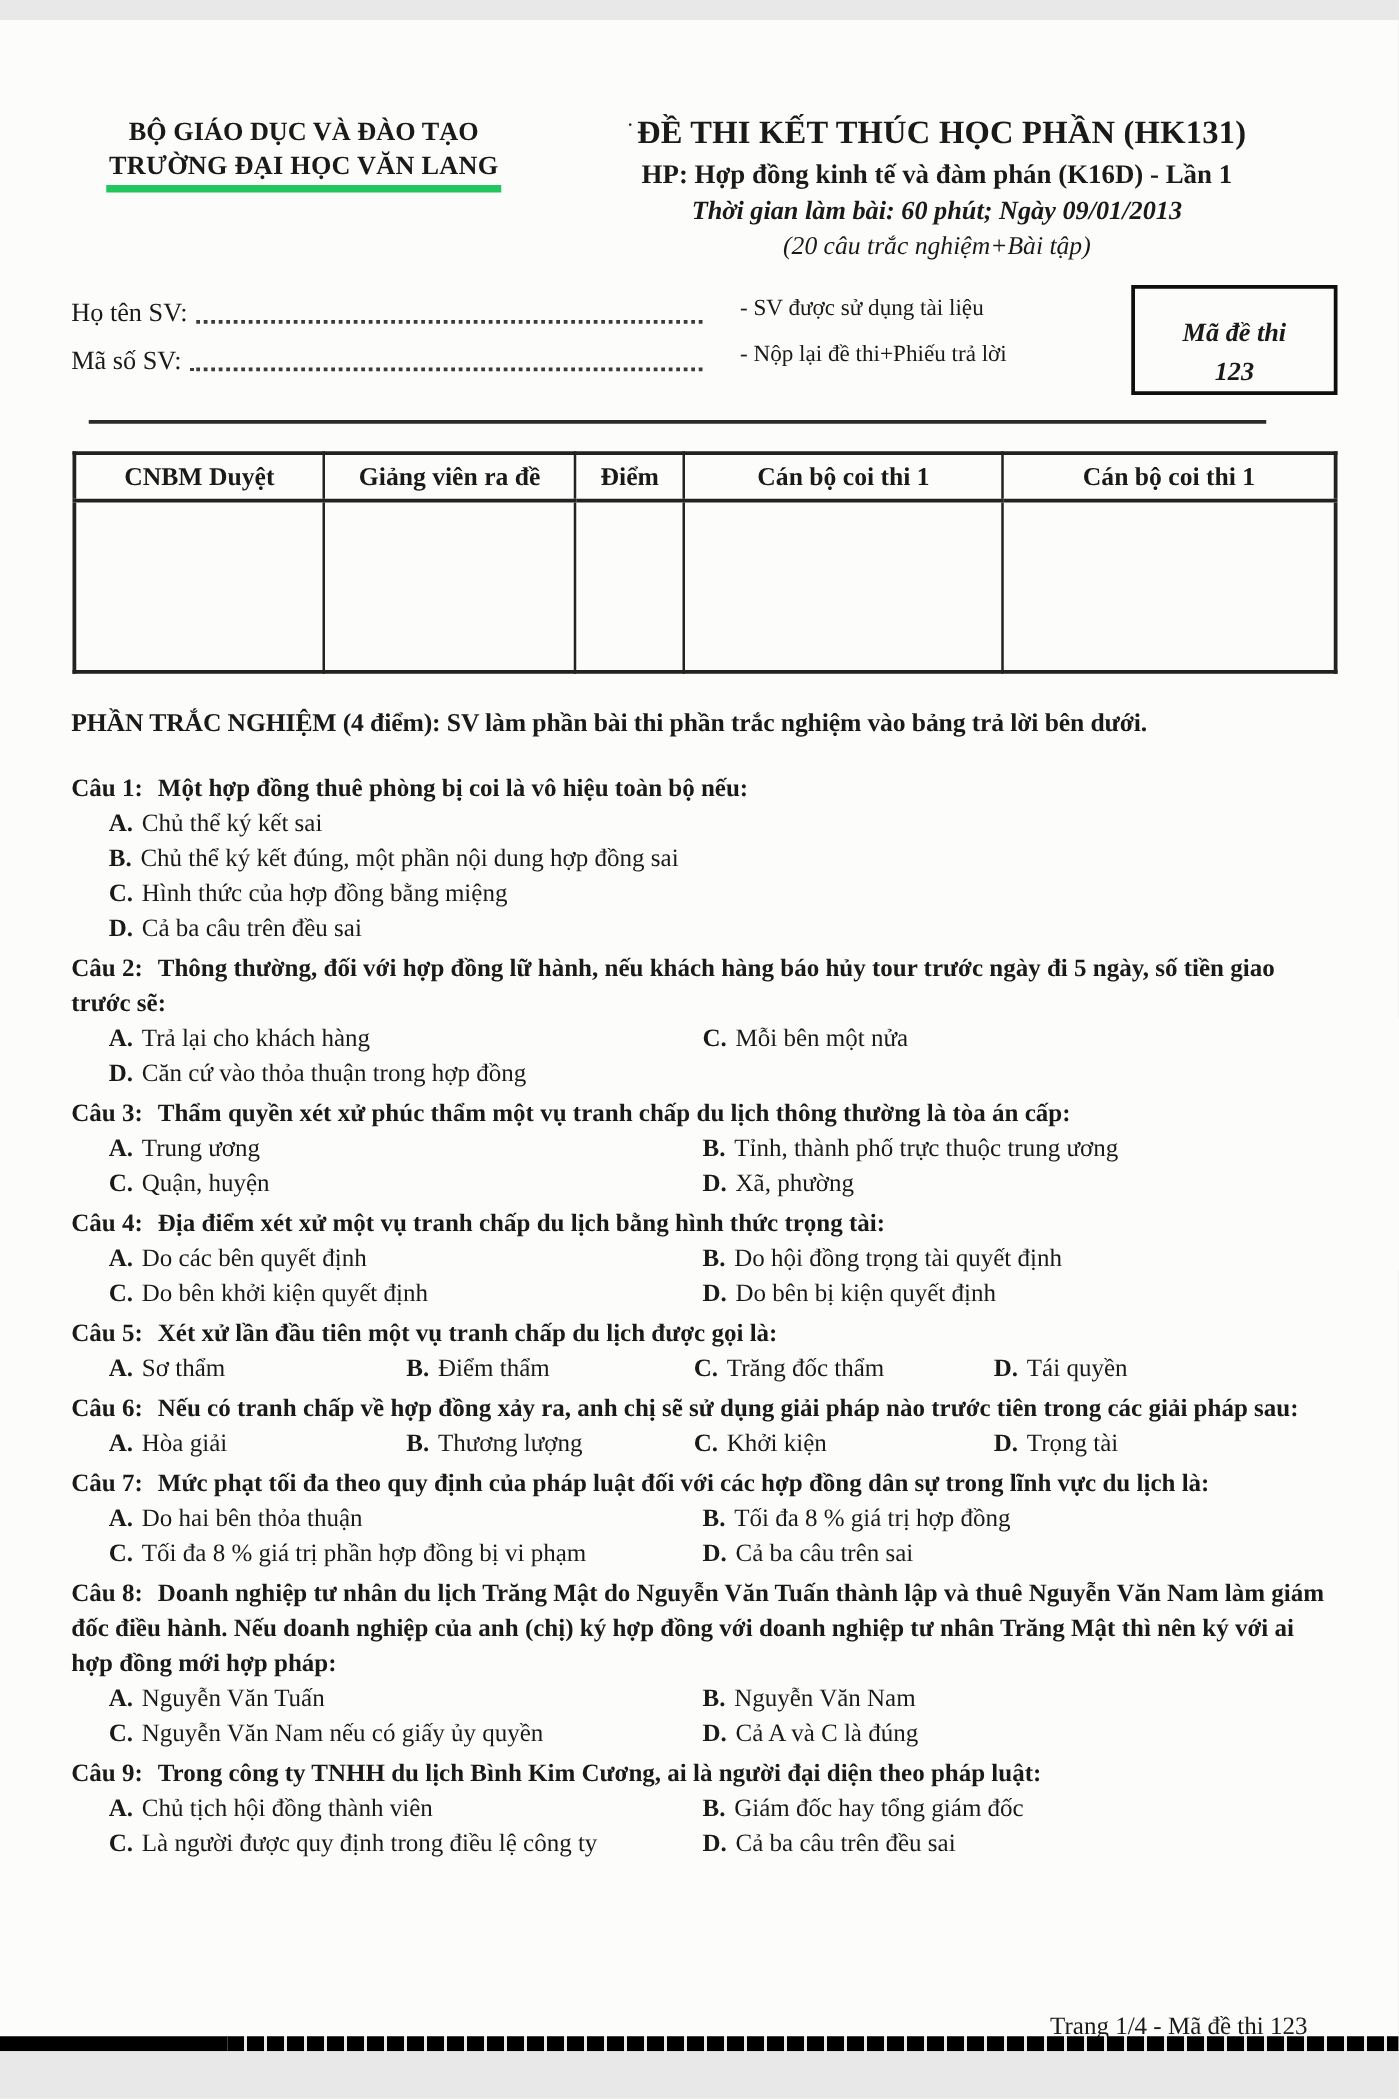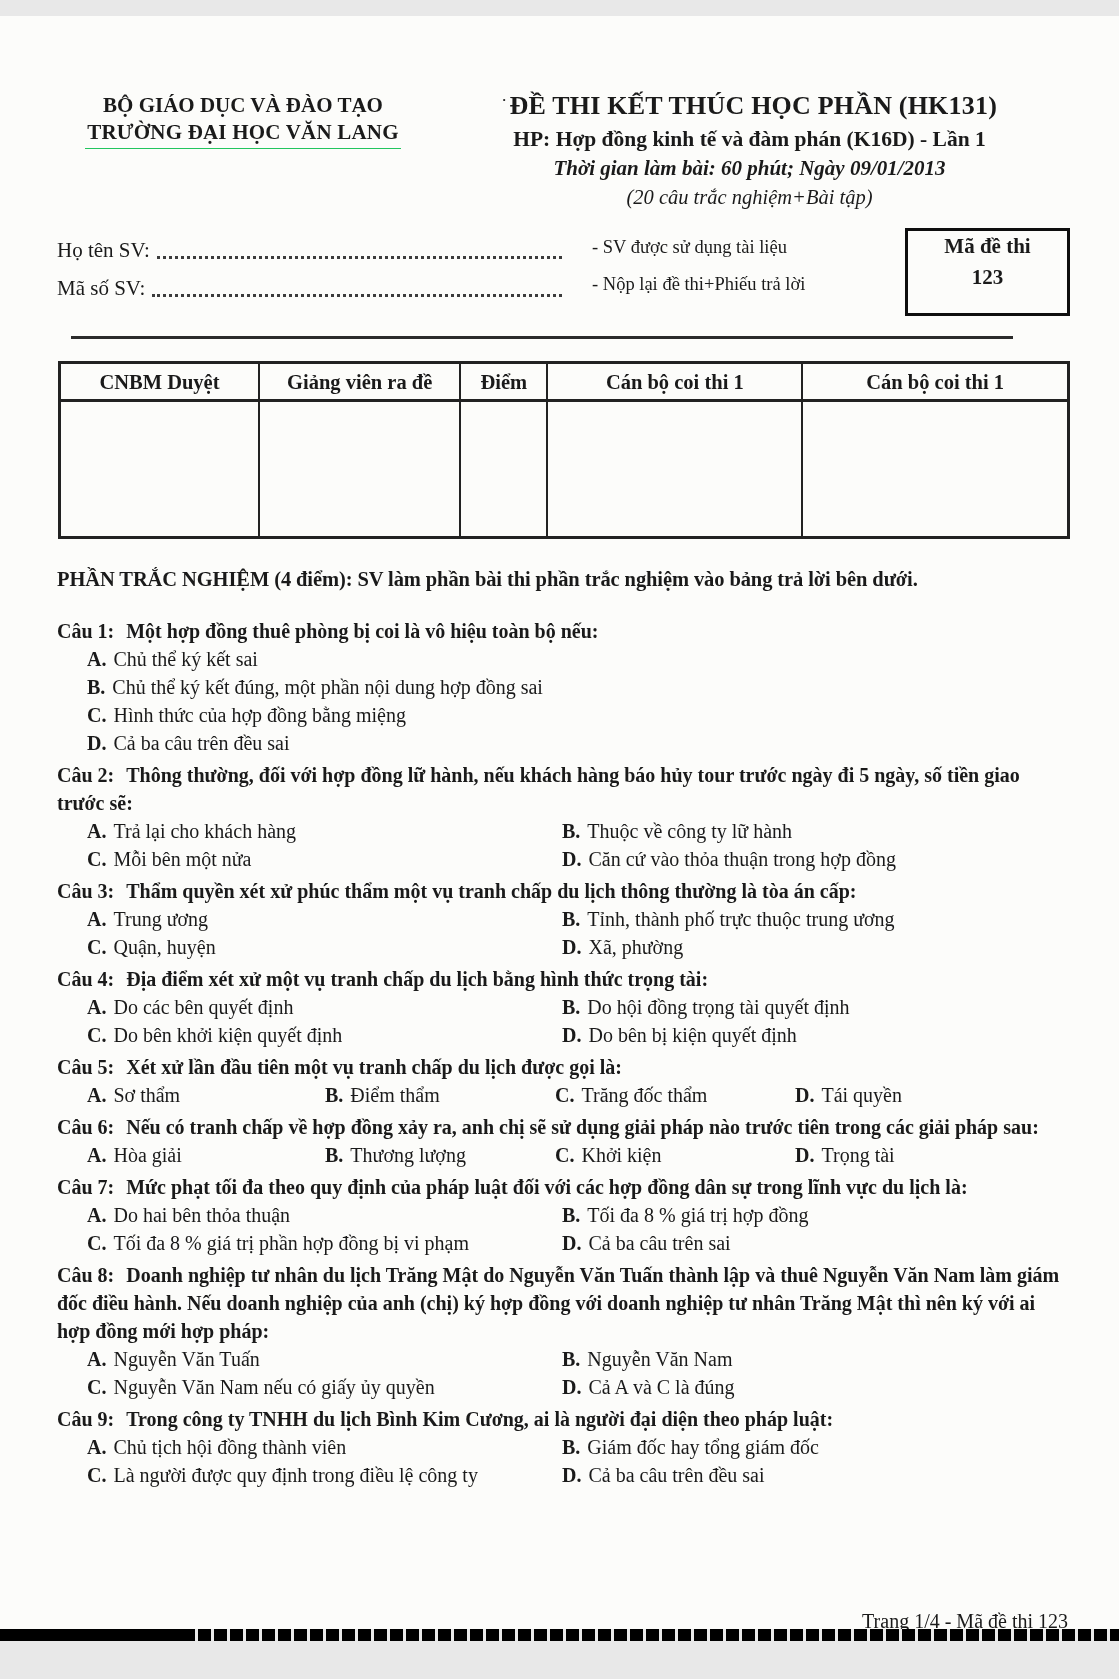--- a/index.html
+++ b/index.html
@@ -16,62 +16,62 @@
     background:var(--paper);
     color:var(--ink);
     font-family:"Liberation Serif","DejaVu Serif",serif;
     font-size:20px;line-height:28px;
     padding:66px 49px 0 57px;
     overflow:hidden;
   }
   
   .header{display:flex;}
   .header-left{width:372px;text-align:center;padding-top:10px;font-weight:bold;font-size:21px;line-height:27px;}
-  .university{display:inline-block;border-bottom:1px solid #22c55e;padding:0 2px 2px 2px;letter-spacing:.2px;}
+  .university{display:inline-block;border-bottom:6px solid #22c55e;padding:0 2px 2px 2px;letter-spacing:.2px;}
   .header-right{flex:1;text-align:center;}
   .exam-title{font-size:26px;line-height:36px;font-weight:bold;letter-spacing:.2px;}
   .title-mark{font-size:13px;vertical-align:10px;margin-right:3px;font-weight:bold;}
   .course-line{font-size:21.5px;line-height:30px;font-weight:bold;}
   .time-line{font-size:21px;line-height:29px;font-weight:bold;font-style:italic;}
   .format-line{font-size:20.5px;line-height:29px;font-style:italic;}
   
   .info{display:flex;margin-top:14px;}
   .info-left{width:505px;}
   .field-row{display:flex;align-items:flex-end;height:38px;font-size:21px;}
   .flabel{white-space:nowrap;}
   .dots{flex:1;border-bottom:3px dotted #3c3c3c;margin:0 0 5px 7px;}
   .info-notes{width:305px;padding-left:30px;padding-top:9px;font-size:18.5px;line-height:24px;}
   .info-notes .note{margin-bottom:13px;white-space:nowrap;}
   .code-box{
     margin-left:auto;margin-top:2px;
     width:165px;height:88px;
     border:3px solid #0e0e0e;
-    text-align:center;padding-top:0;
-    font-weight:bold;font-size:21px;line-height:31px;
+    text-align:center;padding-top:20px;
+    font-weight:bold;font-size:21px;line-height:31px;font-style:italic;
   }
   
   .rule{border-top:3px solid #2b2b2b;margin:20px 57px 0 14px;}
   
   table.grading{border-collapse:collapse;margin-top:22px;margin-left:1px;width:1012px;border:3px solid var(--line);}
   table.grading th{border:2px solid var(--line);border-bottom:3px solid var(--line);height:38px;font-size:20.5px;font-weight:bold;text-align:center;vertical-align:middle;}
   table.grading td{border:2px solid var(--line);height:137px;}
   
   .section-title{margin-top:26px;font-weight:bold;font-size:20.5px;letter-spacing:-.1px;}
   
   .questions{margin-top:24px;}
   .question{margin-top:4px;}
   .stem{font-weight:bold;}
   .qnum{margin-right:12px;}
   .options{margin-left:30px;}
   .options .option{display:block;}
   .olet{font-weight:bold;margin-right:7px;}
   .options.grid2{display:grid;grid-template-columns:475px 1fr;}
   .options.row4{display:grid;grid-template-columns:238px 230px 240px 1fr;}
   
-  .page-footer{position:absolute;top:1591px;right:51px;font-size:20px;}
+  .page-footer{position:absolute;top:1591px;right:73px;font-size:20px;}
   .bottom-bar{position:absolute;left:0;right:0;bottom:0;height:12px;display:flex;}
   .bar-solid{width:182px;background:#000;}
   .bar-dashed{flex:1;background:repeating-linear-gradient(90deg,#000 0 13px,#e9e9e9 13px 16px);}
 </style>
 </head>
 <body>
 
 <div class="page">
 
   <div class="header">
@@ -147,21 +147,20 @@
           <span class="option"><span class="olet">A.</span><span class="otext">Chủ thể ký kết sai</span></span>
           <span class="option"><span class="olet">B.</span><span class="otext">Chủ thể ký kết đúng, một phần nội dung hợp đồng sai</span></span>
           <span class="option"><span class="olet">C.</span><span class="otext">Hình thức của hợp đồng bằng miệng</span></span>
           <span class="option"><span class="olet">D.</span><span class="otext">Cả ba câu trên đều sai</span></span>
         </div>
       </div>
       <div class="question">
         <div class="stem"><span class="qnum">Câu 2:</span><span class="qtext">Thông thường, đối với hợp đồng lữ hành, nếu khách hàng báo hủy tour trước ngày đi 5 ngày, số tiền giao trước sẽ:</span></div>
         <div class="options grid2">
           <span class="option"><span class="olet">A.</span><span class="otext">Trả lại cho khách hàng</span></span>
-          <span class="option"><span class="olet">B.</span><span class="otext">Thuộc về công ty lữ hành</span></span>
           <span class="option"><span class="olet">C.</span><span class="otext">Mỗi bên một nửa</span></span>
           <span class="option"><span class="olet">D.</span><span class="otext">Căn cứ vào thỏa thuận trong hợp đồng</span></span>
         </div>
       </div>
       <div class="question">
         <div class="stem"><span class="qnum">Câu 3:</span><span class="qtext">Thẩm quyền xét xử phúc thẩm một vụ tranh chấp du lịch thông thường là tòa án cấp:</span></div>
         <div class="options grid2">
           <span class="option"><span class="olet">A.</span><span class="otext">Trung ương</span></span>
           <span class="option"><span class="olet">B.</span><span class="otext">Tỉnh, thành phố trực thuộc trung ương</span></span>
           <span class="option"><span class="olet">C.</span><span class="otext">Quận, huyện</span></span>

